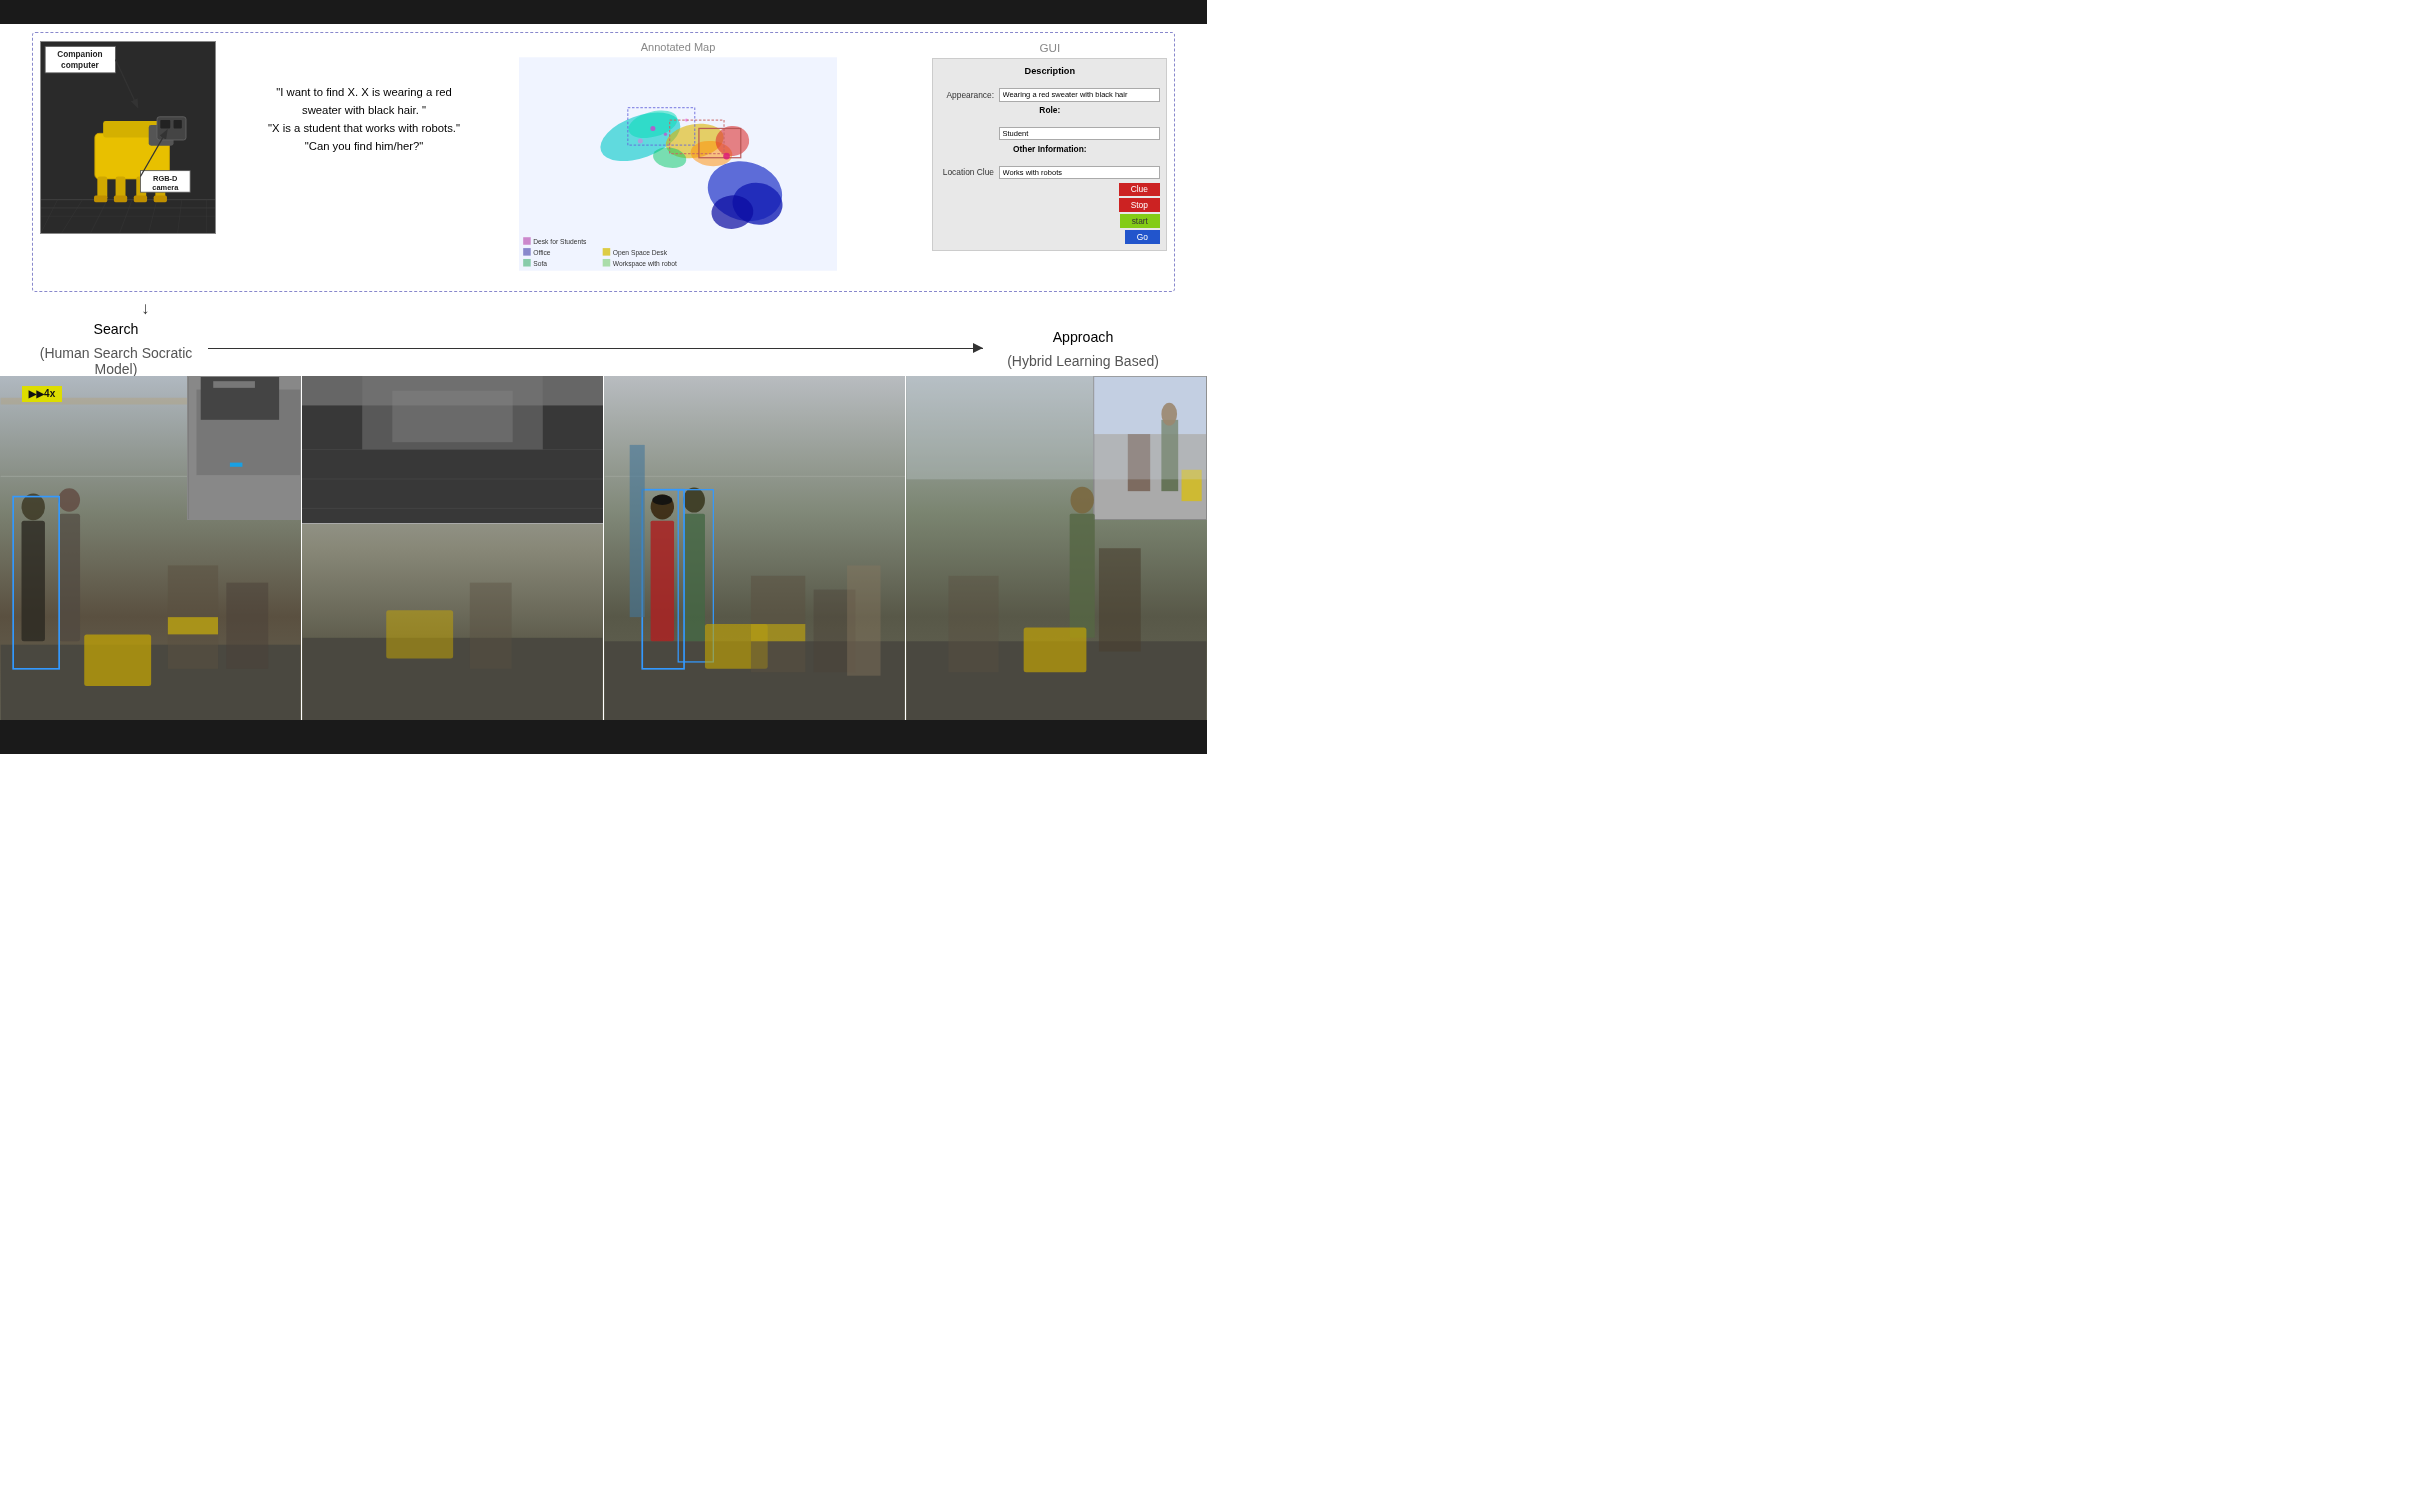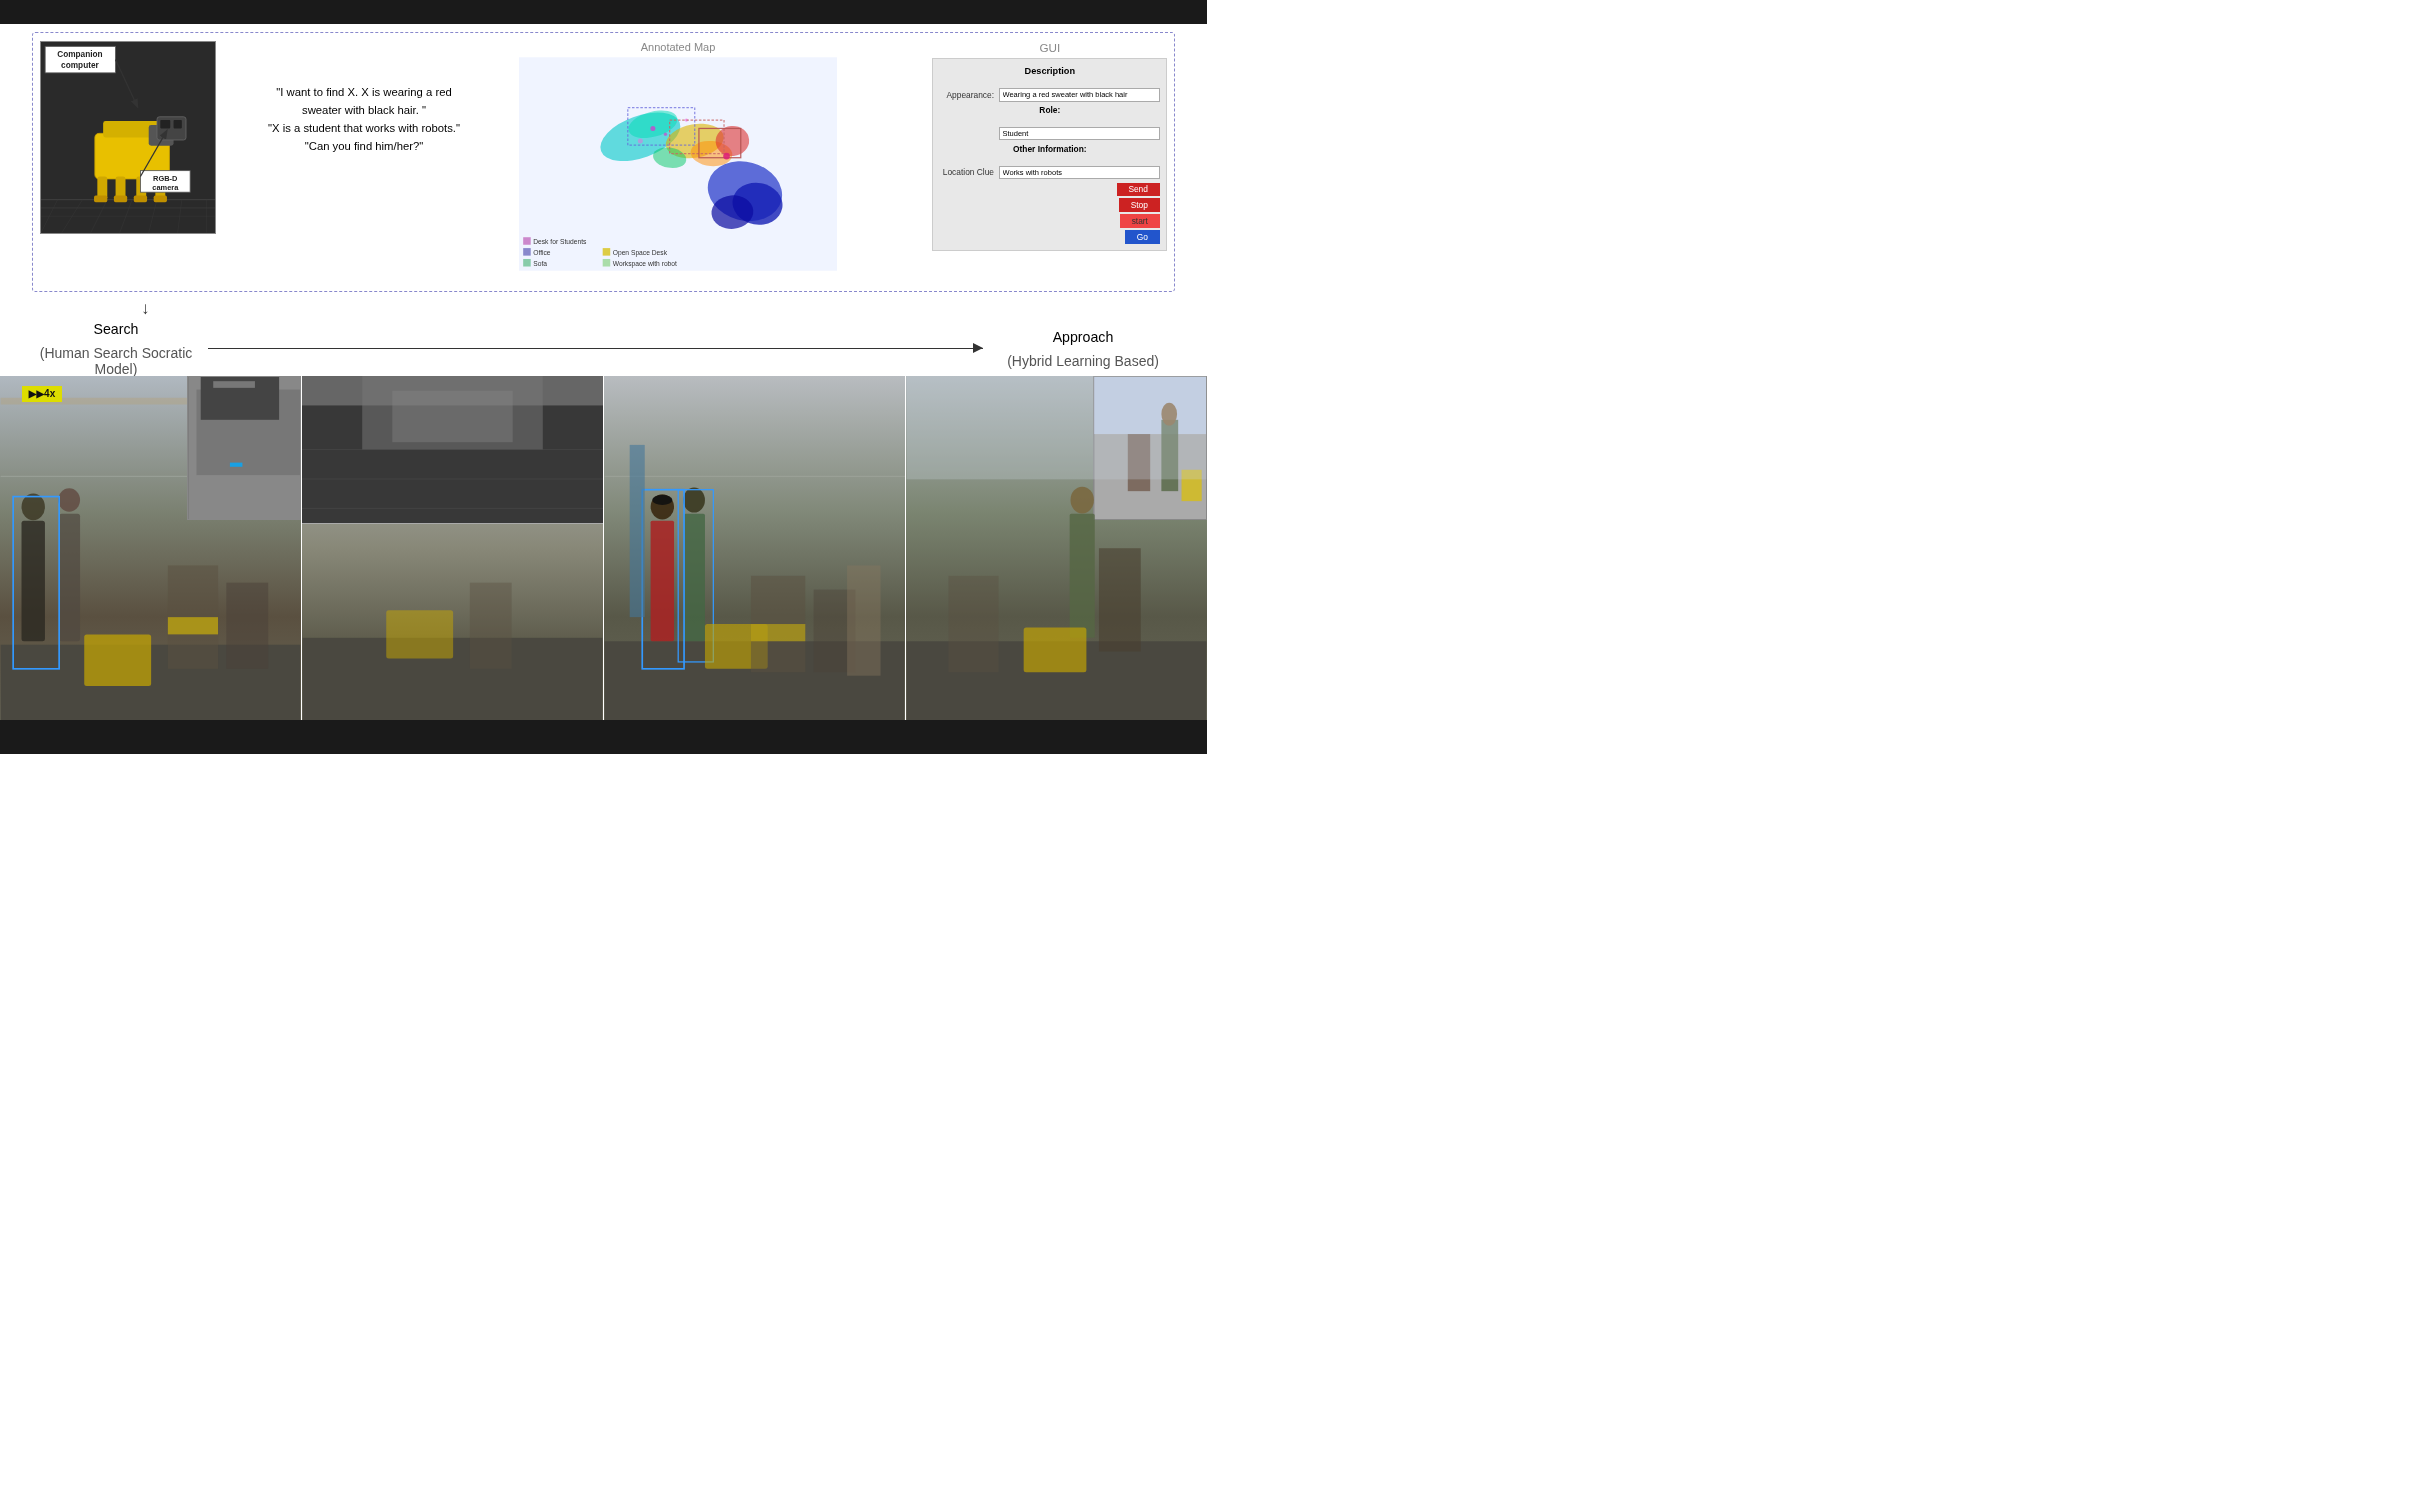--- a/index.html
+++ b/index.html
@@ -173,21 +173,21 @@
     .btn-stop {
       background: #cc2222;
       color: white;
       border: none;
       padding: 1.7px 11.7px;
       font-size: 8.4px;
       cursor: pointer;
     }
 
     .btn-start {
-      background: #ef4444;
+      background: #84cc16;
       color: #333;
       border: none;
       padding: 1.7px 11.7px;
       font-size: 8.4px;
       cursor: pointer;
     }
 
     .btn-go {
       background: #2255cc;
       color: white;
@@ -463,21 +463,21 @@
           <input class="gui-input" value="Student" style="">
         </div>
 
         <div class="gui-section-label">Other Information:</div>
         <div class="gui-row">
           <span class="gui-label">Location Clue</span>
           <input class="gui-input" value="Works with robots" style="">
         </div>
 
         <div class="gui-buttons-row">
-          <button class="btn-send">Send</button>
+          <button class="btn-send">Clue</button>
           <button class="btn-stop">Stop</button>
           <button class="btn-start">start</button>
           <button class="btn-go">Go</button>
         </div>
       </div>
     </div>
 
   </div>
 
   <div class="arrow-down">↓</div>

